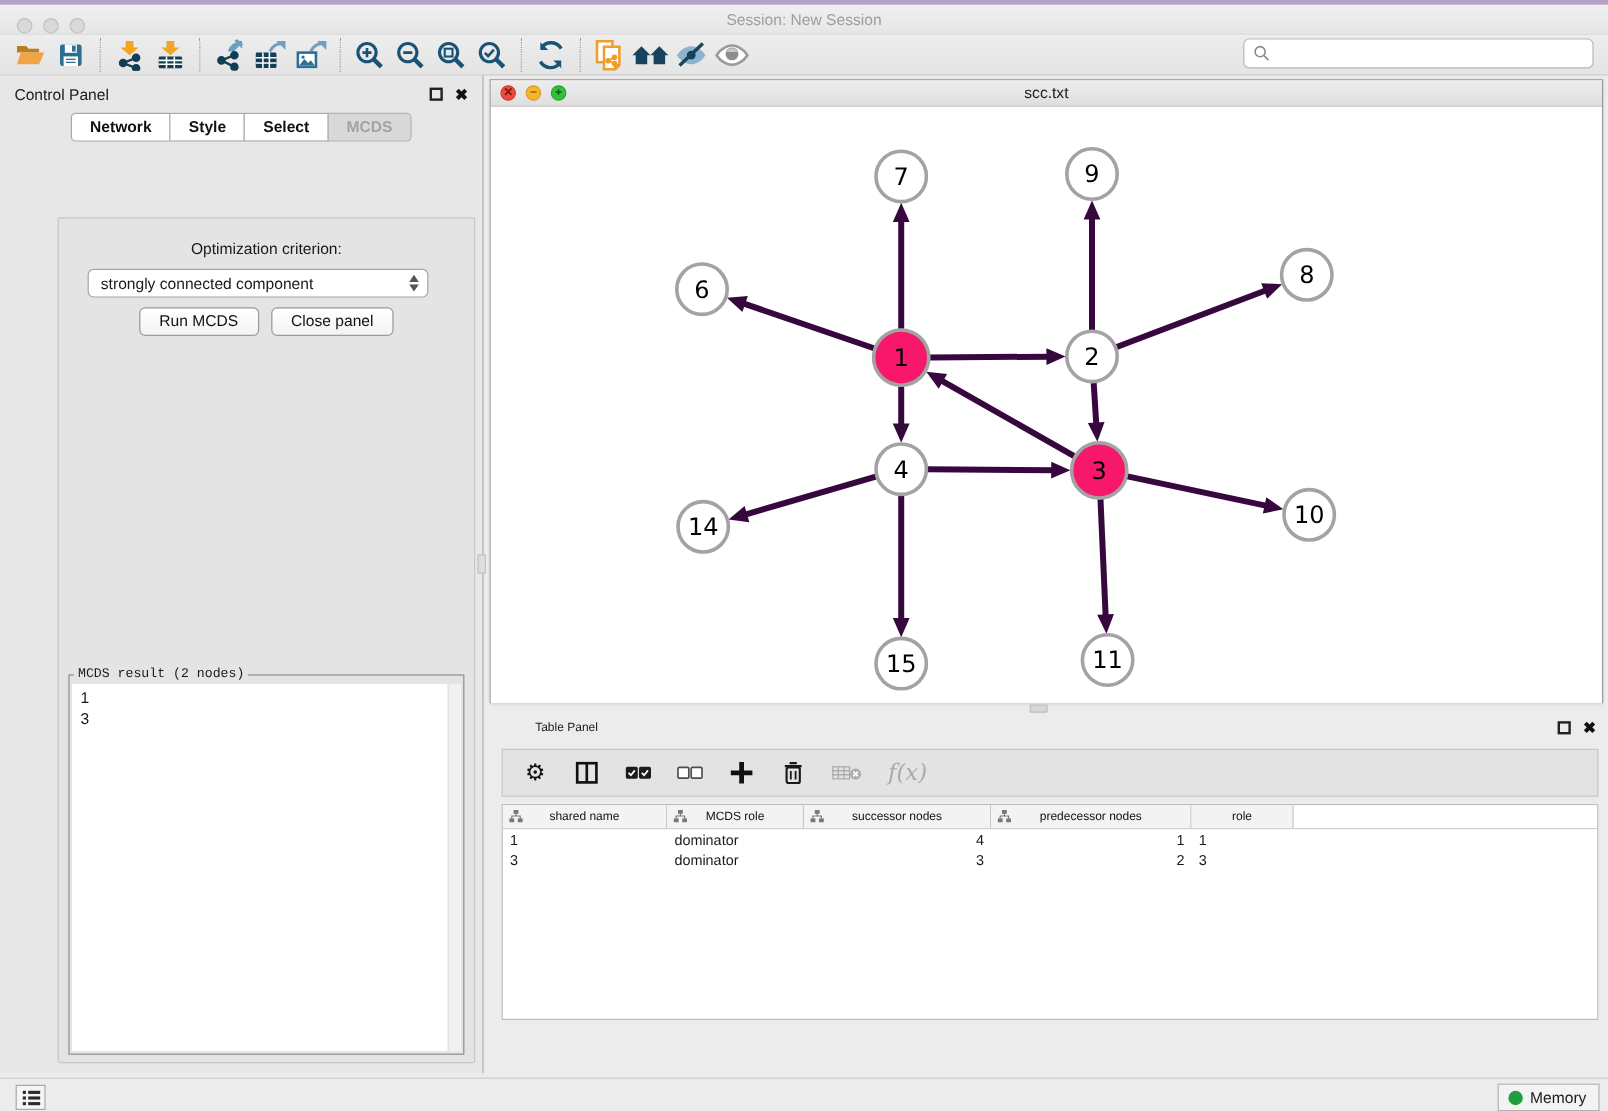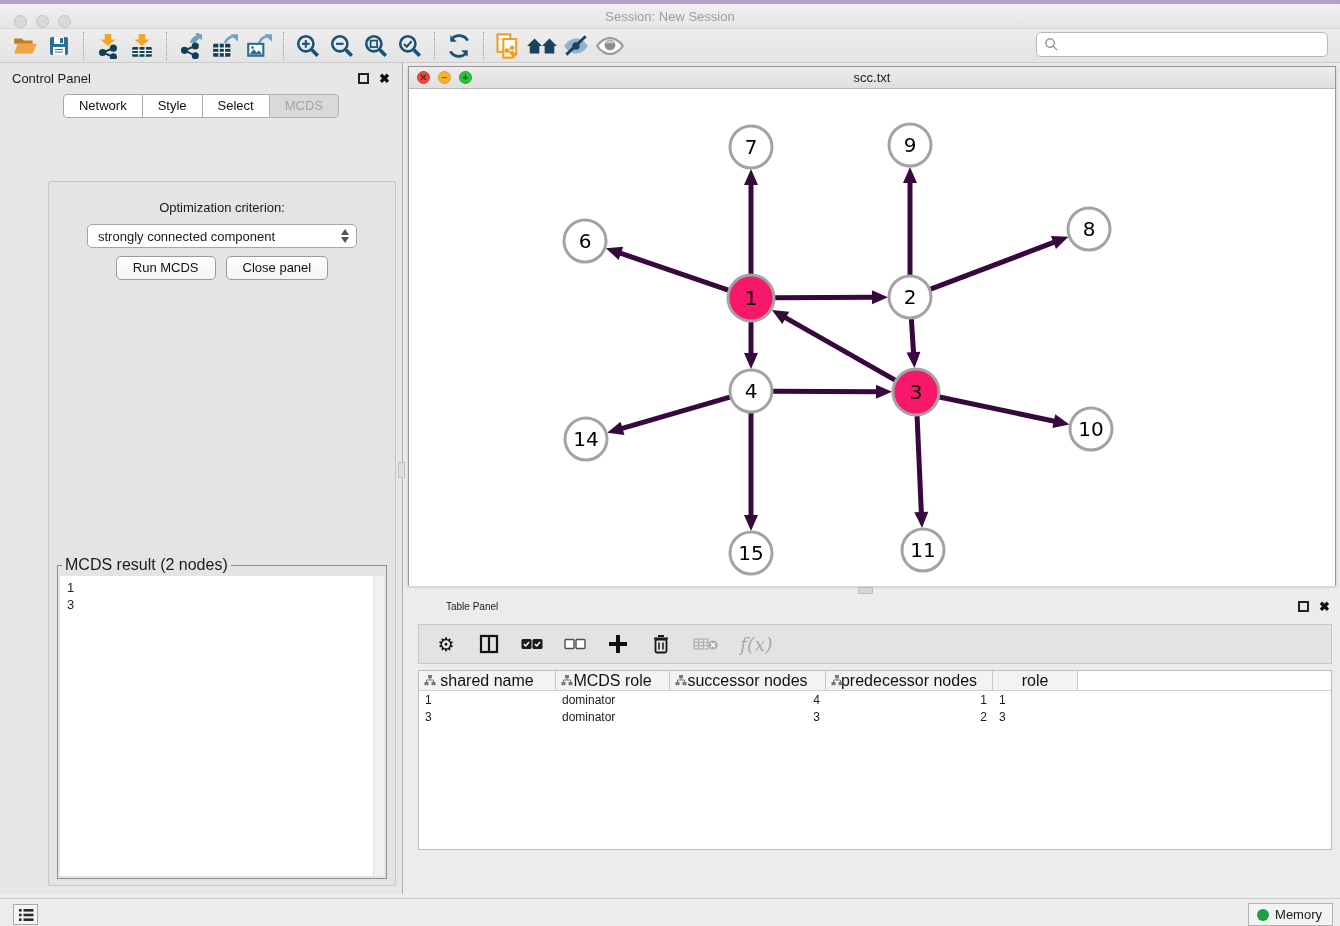--- a/index.html
+++ b/index.html
@@ -36,51 +36,51 @@
   }
   
   .control-panel {
     position:absolute; left:0; top:63px; width:403px; height:831px;
     background:#e7e7e7; border-right:1px solid #aeaeae;
   }
   .panel-header { display:flex; align-items:center; padding:8px 12px 4px 12px; }
   .panel-header .ph-title { font-size:13px; color:#1a1a1a; flex:1; }
   .float-icon { width:11px; height:11px; border:2px solid #222; display:inline-block; margin-right:10px; }
   .close-icon { font-size:13px; font-weight:bold; color:#111; line-height:11px; }
-  .cp-tabs { position:relative; z-index:2; display:flex; justify-content:center; margin-top:4px; }
+  .cp-tabs { position:relative; z-index:2; display:flex; justify-content:center; margin-top:4px;font-weight:bold; }
   .tab {
     font-size:13px; padding:3px 15px 4px 15px; background:#fff;
     border:1px solid #a9a9a9; margin-left:-1px; color:#111; white-space:nowrap;
   }
   .tab.first { border-radius:4px 0 0 4px; margin-left:0; }
   .tab.last  { border-radius:0 4px 4px 0; }
   .tab.selected { background:#d9d9d9; color:#a3a3a3; border-color:#b3b3b3; }
   .cp-body {
     position:absolute; left:6px; right:6px; top:118px; bottom:8px;
     background:#e4e4e4; border:1px solid #c6c6c6; border-radius:2px;margin-left:42px;
   }
   .opt-label { position:absolute; top:18px; left:0; right:0; text-align:center; font-size:13px; }
   .dropdown {
-    position:absolute; left:38px; right:38px; top:42px; height:24px;
+    position:absolute; left:24px; right:38px; top:42px; height:24px;
     background:#fff; border:1px solid #a5a5a5; border-radius:5px;
     display:flex; align-items:center; padding-left:10px; font-size:13px;
   }
   .dd-stepper { position:absolute; right:7px; top:4px; display:flex; flex-direction:column; gap:2px; }
   .dd-stepper .up { width:0; height:0; border-left:4px solid transparent; border-right:4px solid transparent; border-bottom:6px solid #555; }
   .dd-stepper .down { width:0; height:0; border-left:4px solid transparent; border-right:4px solid transparent; border-top:6px solid #555; }
   .cp-buttons { position:absolute; top:74px; left:0; right:0; display:flex; justify-content:center; gap:10px; }
   .btn {
     font-size:13px; padding:3px 16px 4px 16px; background:linear-gradient(#ffffff,#f3f3f3);
     border:1px solid #9b9b9b; border-radius:5px; color:#111;
   }
   .result-box {
     position:absolute; left:8px; right:8px; top:374px; bottom:6px;
     border:1px solid #8f8f8f;
   }
-  .result-box legend { font-size:16px; margin-left:4px; padding:0 3px; }
+  .result-box legend { font-size:11px; margin-left:4px; padding:0 3px;font-family:Liberation Mono, monospace; }
   .result-area {
     position:absolute; left:2px; right:2px; top:2px; bottom:2px;
     background:#fff; font-size:13px; line-height:17px; padding:3px 0 0 7px; overflow:hidden;
   }
   .result-scroll { position:absolute; right:2px; top:2px; bottom:2px; width:11px; background:#f1f1f1; border-left:1px solid #e2e2e2; }
   
   .net-window {
     position:absolute; left:408px; top:66px; width:928px; height:520px;
     background:#fff; border:1px solid #979797; box-shadow:0 1px 3px rgba(0,0,0,.18);
   }
@@ -110,21 +110,21 @@
   .tp-tool { display:flex; align-items:center; justify-content:center; min-width:22px; height:26px; }
   .gear-glyph { font-size:19px; color:#111; line-height:1; }
   .fx-glyph { font-family:"DejaVu Serif", serif; font-style:italic; font-size:19px; color:#a9a9a9; }
   .tbl {
     position:absolute; left:14px; right:8px; top:74px; bottom:44px;
     background:#fff; border:1px solid #bdbdbd; overflow:hidden;
   }
   .tbl-head { display:flex; height:20px; border-bottom:1px solid #cfcfcf; }
   .th-cell {
     position:relative; background:#f3f3f3; border-right:1px solid #c9c9c9;
-    font-size:16px; color:#111; display:flex; align-items:center; justify-content:center;
+    font-size:10px; color:#111; display:flex; align-items:center; justify-content:center;
   }
   .th-cell .org-ic { position:absolute; left:5px; top:4px; }
   .tbl-row { display:flex; height:17px; font-size:12px; align-items:center; }
   .td-cell { padding:0 6px; overflow:hidden; white-space:nowrap; }
   .tp-tabs { position:absolute; bottom:12px; left:0; right:0; display:flex; justify-content:center; }
   
   .statusbar {
     position:absolute; left:0; bottom:0; width:1340px; height:28px;
     background:#ececec; border-top:1px solid #cccccc;
   }

